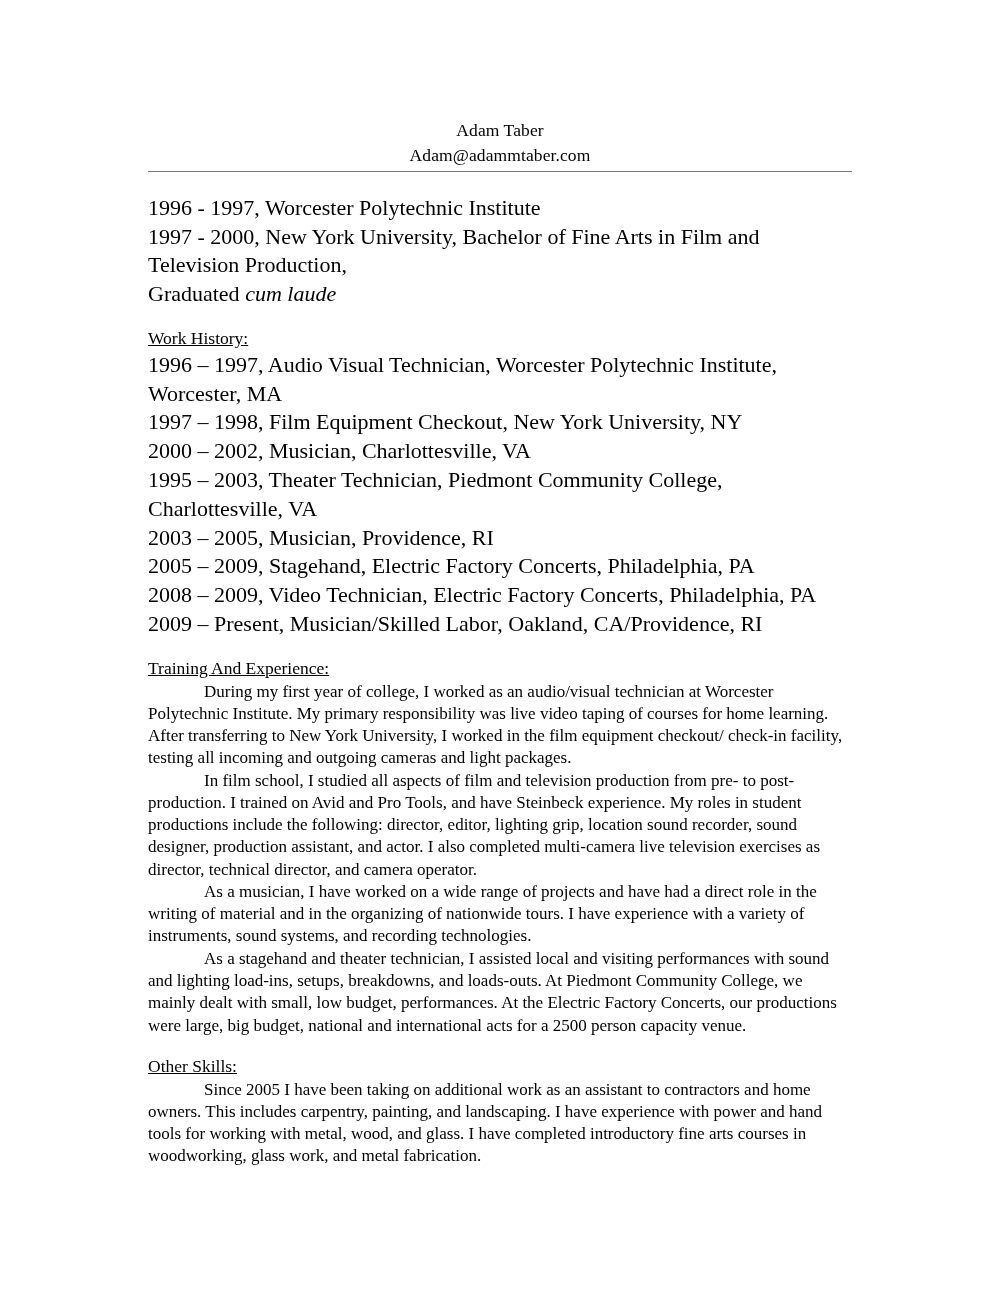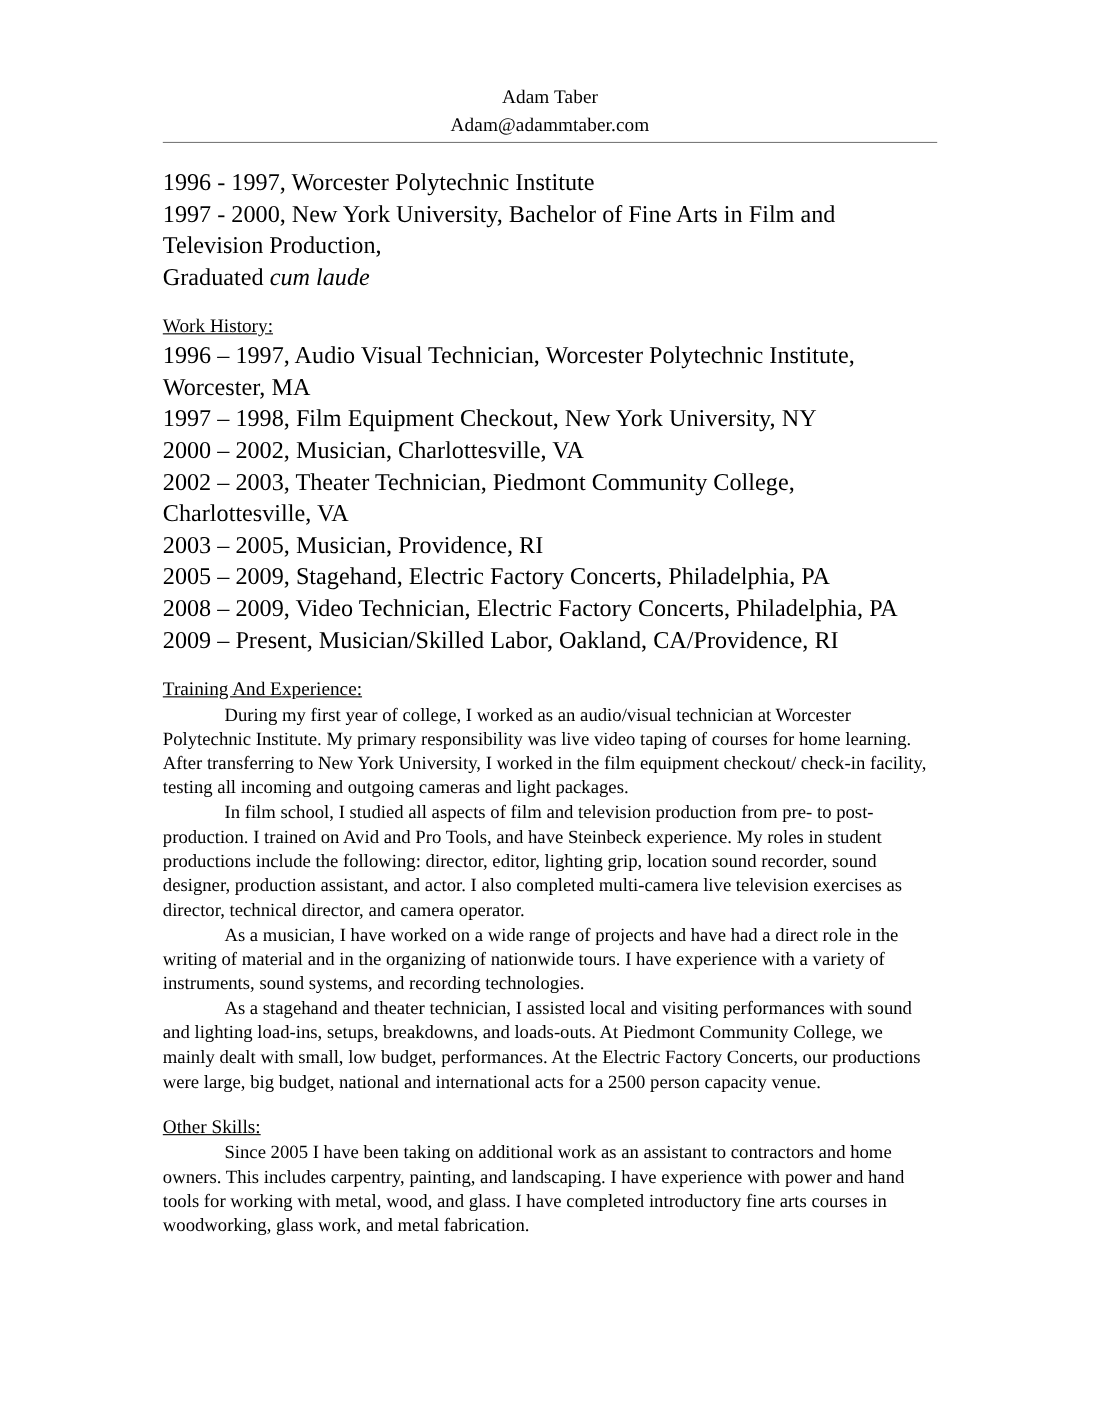--- a/index.html
+++ b/index.html
@@ -11,21 +11,21 @@
     width: 1000px;
     height: 1294px;
     font-family: "Liberation Serif", "DejaVu Serif", serif;
     color: #000000;
   }
   .page {
     position: relative;
     width: 1000px;
     height: 1052px;
     box-sizing: border-box;
-    padding: 76px 148px 0 148px;
+    padding: 118px 148px 0 148px;
   }
   .header {
     text-align: center;
     font-size: 17.5px;
     line-height: 1.42;
   }
   .header .name,
   .header .email {
     display: block;
     letter-spacing: 0.1px;
@@ -75,21 +75,21 @@
     <div class="line">1996 - 1997, Worcester Polytechnic Institute</div>
     <div class="line">1997 - 2000, New York University, Bachelor of Fine Arts in Film and Television Production,</div>
     <div class="line"><span>Graduated </span><span class="italic">cum laude</span></div>
   </div>
 
   <div class="section">
     <div class="section-title">Work History:</div>
     <div class="line">1996 – 1997, Audio Visual Technician, Worcester Polytechnic Institute, Worcester, MA</div>
     <div class="line">1997 – 1998, Film Equipment Checkout, New York University, NY</div>
     <div class="line">2000 – 2002, Musician, Charlottesville, VA</div>
-    <div class="line">2002 – 2003, Theater Technician, Piedmont Community College, Charlottesville, VA</div>
+    <div class="line">1995 – 2003, Theater Technician, Piedmont Community College, Charlottesville, VA</div>
     <div class="line">2003 – 2005, Musician, Providence, RI</div>
     <div class="line">2005 – 2009, Stagehand, Electric Factory Concerts, Philadelphia, PA</div>
     <div class="line">2008 – 2009, Video Technician, Electric Factory Concerts, Philadelphia, PA</div>
     <div class="line">2009 – Present, Musician/Skilled Labor, Oakland, CA/Providence, RI</div>
   </div>
 
   <div class="section">
     <div class="section-title">Training And Experience:</div>
     <p class="para">During my first year of college, I worked as an audio/visual technician at Worcester Polytechnic Institute. My primary responsibility was live video taping of courses for home learning. After transferring to New York University, I worked in the film equipment checkout/ check-in facility, testing all incoming and outgoing cameras and light packages.</p>
     <p class="para">In film school, I studied all aspects of film and television production from pre- to post-production. I trained on Avid and Pro Tools, and have Steinbeck experience. My roles in student productions include the following: director, editor, lighting grip, location sound recorder, sound designer, production assistant, and actor. I also completed multi-camera live television exercises as director, technical director, and camera operator.</p>

